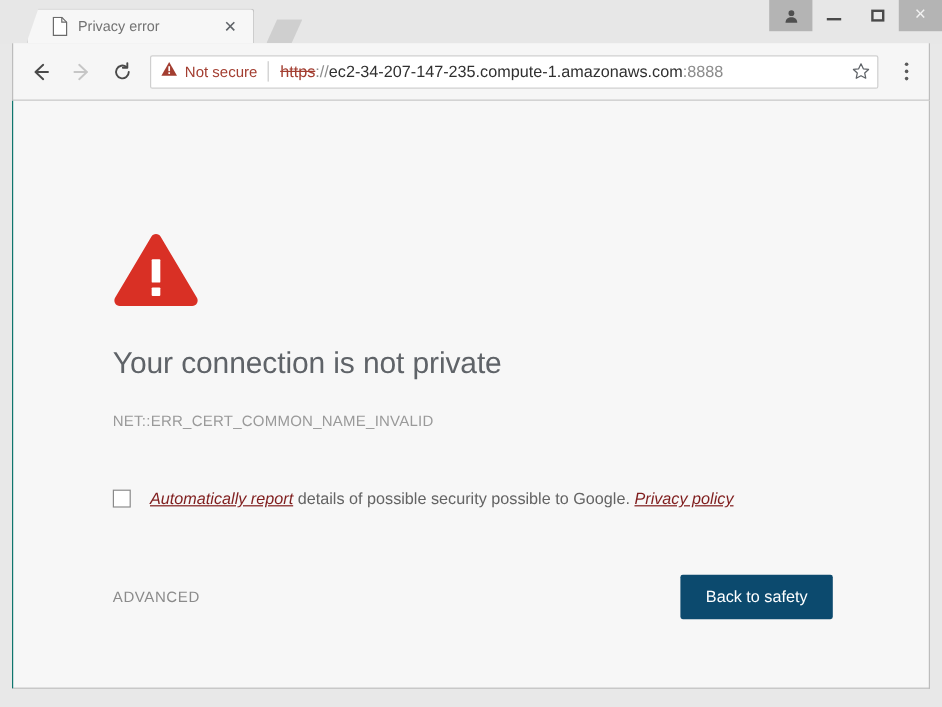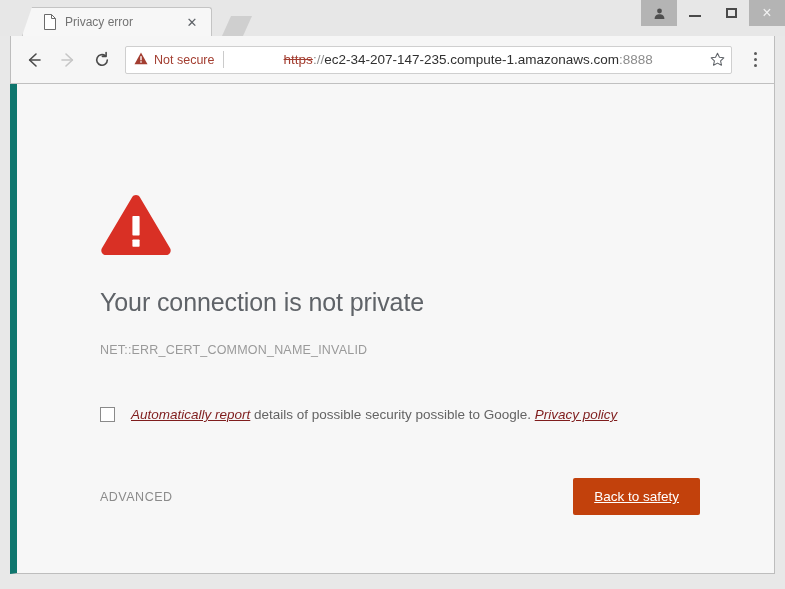--- a/index.html
+++ b/index.html
@@ -140,21 +140,20 @@
     flex: 1 1 auto;
     height: 26px;
     margin-left: 6px;
     margin-right: 8px;
     background: #ffffff;
     border: 1px solid #cfcfcf;
     border-radius: 2px;
     display: flex;
     align-items: center;
     overflow: hidden;
-    text-align: center;
   }
   .not-secure {
     display: flex;
     align-items: center;
     padding-left: 8px;
     flex: 0 0 auto;
   }
   .not-secure-label {
     color: #a33e31;
     font-size: 12.5px;
@@ -199,21 +198,21 @@
   .menu-dots i {
     width: 3px; height: 3px; border-radius: 50%; background: #5a5a5a; display: block;
   }
 
   
   .viewport {
     position: absolute;
     left: 10px; top: 84px;
     width: 765px; height: 490px;
     background: #f7f7f7;
-    border-left: 7px solid #0f766e;
+    border-left: 1px solid #0f766e;
     border-right: 1px solid #bdbdbd;
     border-bottom: 1px solid #bdbdbd;
     box-sizing: border-box;
     overflow: hidden;
   }
 
   .interstitial {
     position: absolute;
     left: 83px;
     top: 108px;
@@ -279,28 +278,27 @@
   .advanced {
     font-size: 12.5px;
     color: #8b8b8b;
     letter-spacing: 0.5px;
     background: none;
     border: none;
     padding: 0;
     font-family: inherit;
   }
   .back-safety {
-    background: #c2410c;
+    background: #0c4a6e;
     color: #ffffff;
     font-size: 13.5px;
     border: none;
     border-radius: 2px;
     padding: 11px 21px;
     font-family: inherit;
-    text-decoration: underline;
   }
 </style>
 </head>
 <body>
 
 <div class="window">
 
   <div class="titlebar">
 
     <div class="tabstrip">

